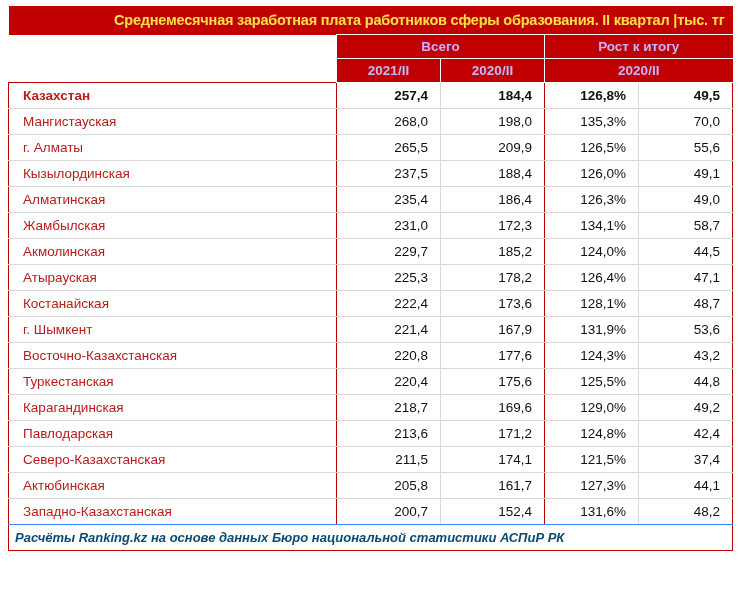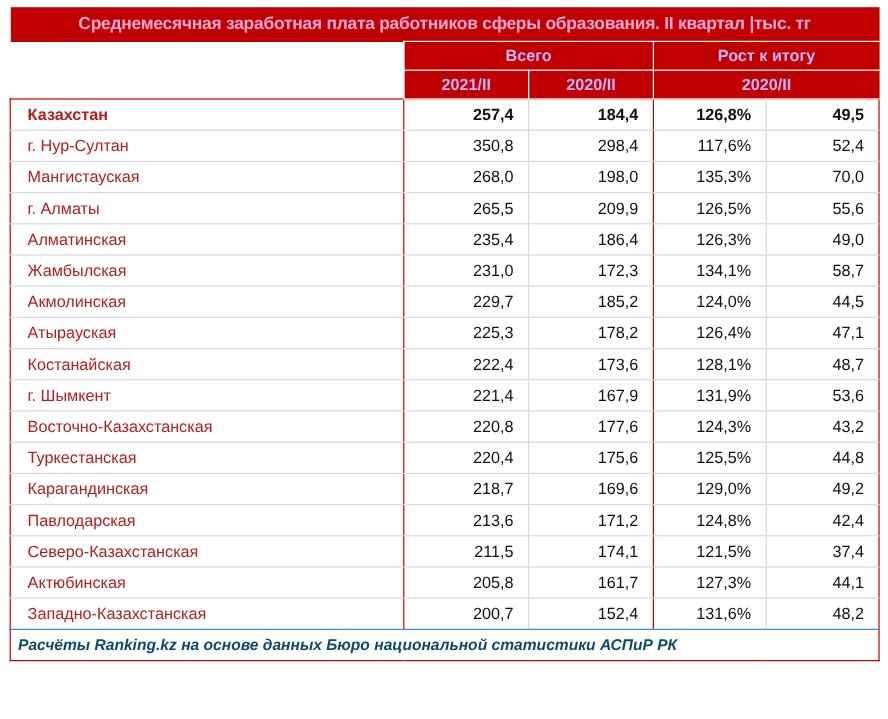--- a/index.html
+++ b/index.html
@@ -19,25 +19,25 @@
     box-sizing: border-box;
     padding: 6px 8px 6px 8px;
   }
   table.maintable {
     border-collapse: collapse;
     width: 724px;
     table-layout: fixed;
   }
   .title-cell {
     background: #c00000;
-    color: #f9a8d4;
+    color: #fde047;
     font-weight: bold;
     font-size: 14.5px;
     padding: 6px 8px 6px 8px;
-    text-align: center;
+    text-align: right;
     letter-spacing: -0.2px;
     border: none;
   }
   .hdr {
     background: #c00000;
     color: #c4b5fd;
     font-weight: bold;
     font-size: 13.5px;
     text-align: center;
     padding: 4px 6px;
@@ -121,39 +121,39 @@
     </thead>
     <tbody id="tbody">
         <tr class="total">
           <td class="name topline">Казахстан</td>
           <td class="num inner topline">257,4</td>
           <td class="num topline">184,4</td>
           <td class="num inner topline">126,8%</td>
           <td class="num topline">49,5</td>
         </tr>
         <tr>
-          <td class="name">г. Нур-Султан</td>
-          <td class="num inner">350,8</td>
-          <td class="num">298,4</td>
-          <td class="num inner">117,6%</td>
-          <td class="num">52,4</td>
-        </tr>
-        <tr>
           <td class="name">Мангистауская</td>
           <td class="num inner">268,0</td>
           <td class="num">198,0</td>
           <td class="num inner">135,3%</td>
           <td class="num">70,0</td>
         </tr>
         <tr>
           <td class="name">г. Алматы</td>
           <td class="num inner">265,5</td>
           <td class="num">209,9</td>
           <td class="num inner">126,5%</td>
           <td class="num">55,6</td>
+        </tr>
+        <tr>
+          <td class="name">Кызылординская</td>
+          <td class="num inner">237,5</td>
+          <td class="num">188,4</td>
+          <td class="num inner">126,0%</td>
+          <td class="num">49,1</td>
         </tr>
         <tr>
           <td class="name">Алматинская</td>
           <td class="num inner">235,4</td>
           <td class="num">186,4</td>
           <td class="num inner">126,3%</td>
           <td class="num">49,0</td>
         </tr>
         <tr>
           <td class="name">Жамбылская</td>

